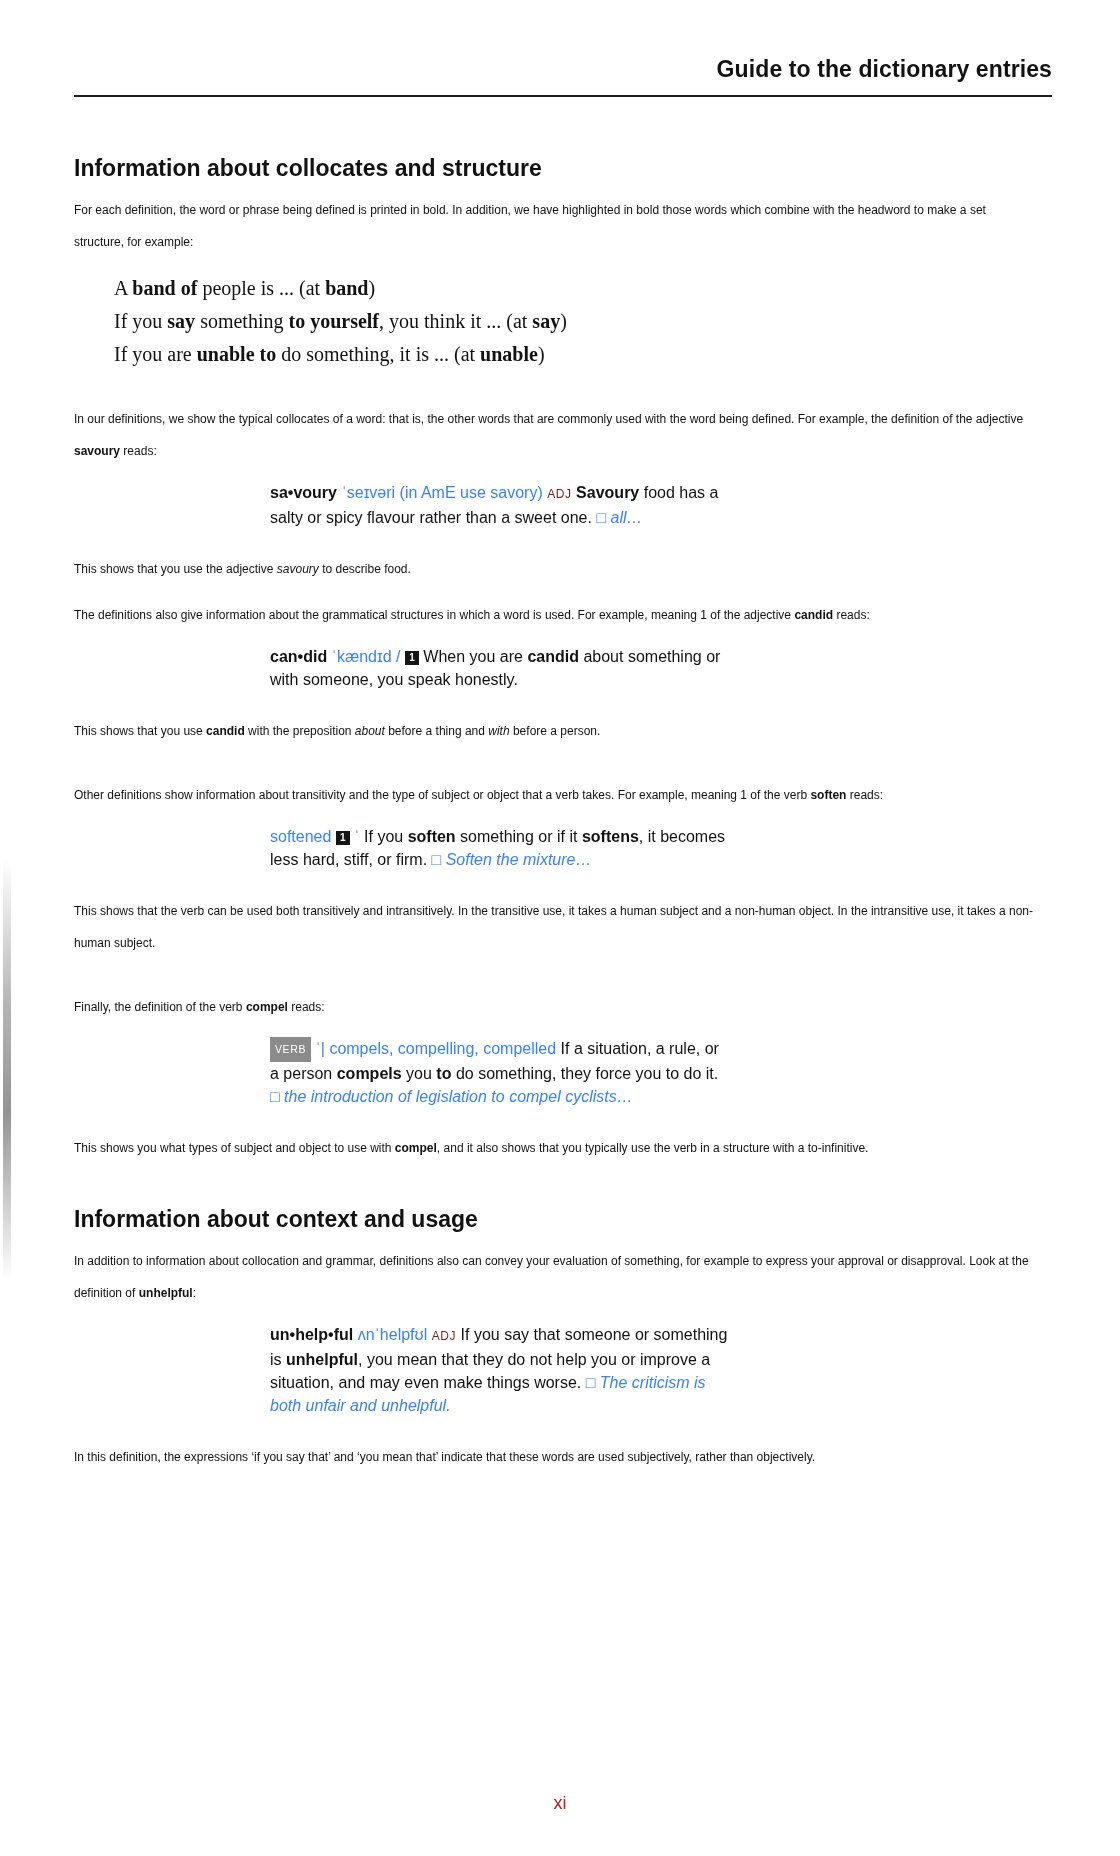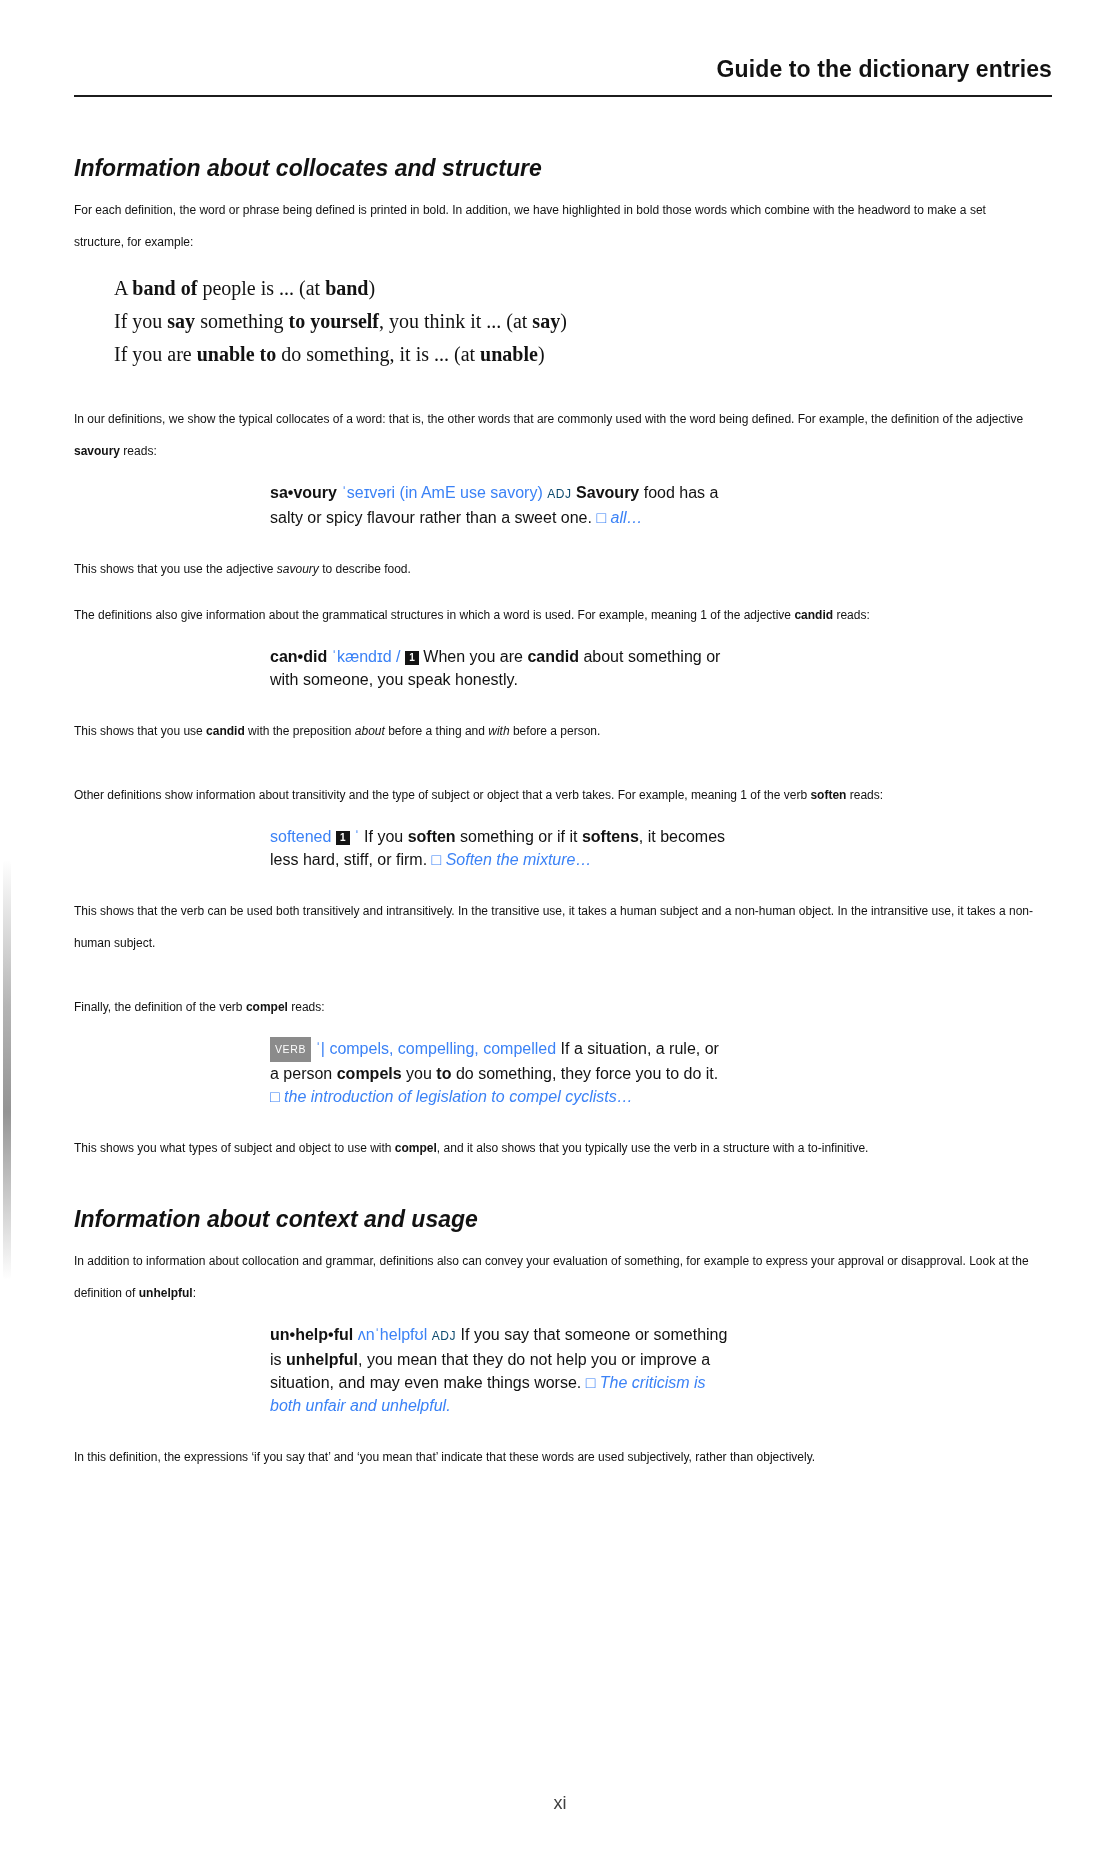--- a/index.html
+++ b/index.html
@@ -22,52 +22,52 @@
   }
   .running-head {
     margin:0 0 12px 0;
     text-align:right;
     font-size:23px;
     font-weight:700;
     letter-spacing:.1px;
   }
   .rule { border:none; border-top:2.5px solid #1c1c1c; margin:0 0 58px 0; }
   h2.section-heading {
-    font-size:23px; font-weight:700; margin:42px 0 12px 0;font-style:italic;
+    font-size:23px; font-weight:700; margin:42px 0 12px 0;
   }
   section.first h2.section-heading { margin-top:0; }
   p.body {
     font-size:12px; line-height:32px; margin:0 0 14px 0; max-width:965px;
   }
   p.body.gap { margin-top:32px; }
   .examples { margin:10px 0 32px 40px;font-family:Liberation Serif, serif; }
   .examples p { font-size:20px; line-height:33px; margin:0; }
   .entry {
     margin:14px 0 24px 196px;
     width:460px;
     font-size:16px;
     line-height:23px;
   }
   .b { font-weight:700; }
   .i { font-style:italic; }
   .f { color:#3b82f6; }
-  .sc { font-size:12px; color:#0c4a6e; letter-spacing:.6px; }
+  .sc { font-size:12px; color:#7f1d1d; letter-spacing:.6px; }
   .nbadge {
     display:inline-block; background:#141414; color:#fff;
     width:14px; height:14px; line-height:14px; text-align:center;
     font-size:10px; font-weight:700; vertical-align:1px;
   }
   .vbadge {
     display:inline-block; background:#8b8b8b; color:#fefefe;
     padding:1px 5px; font-size:10.5px; font-weight:400; letter-spacing:.6px;
     vertical-align:1px;
   }
   .pagenum {
     position:absolute; bottom:42px; left:0; right:0;
-    text-align:center; font-size:18px; color:#404040;
+    text-align:center; font-size:18px; color:#b91c1c;
   }
 </style>
 </head>
 <body>
 
 <div class="page">
 
   <div class="scan-streak"></div>
 
   <header>

